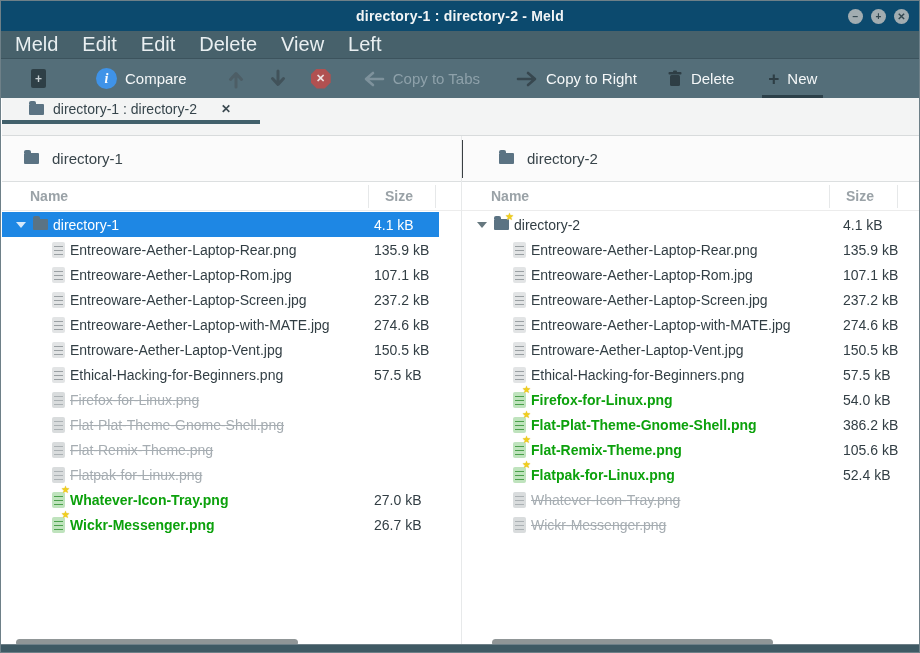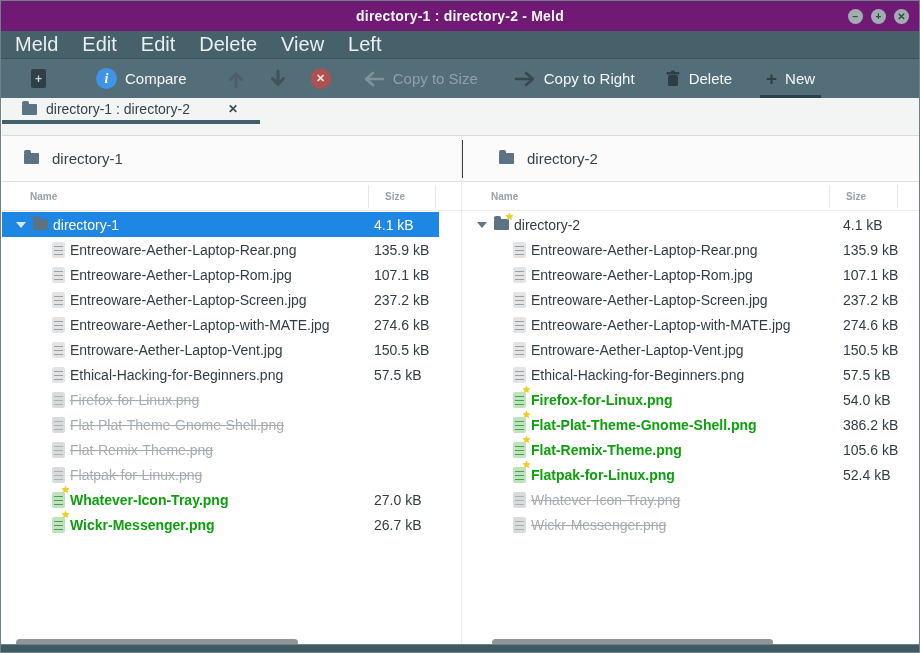--- a/index.html
+++ b/index.html
@@ -1,21 +1,21 @@
 <!DOCTYPE html>
 <html><head>
 <meta charset="utf-8">
 <style>
   * { margin:0; padding:0; box-sizing:border-box; }
   html,body { width:920px; height:653px; }
   body { font-family:"Liberation Sans", sans-serif; position:relative; background:#fff; }
   #win { position:absolute; inset:0; border:1px solid #6e8088; background:#fff; overflow:hidden; }
 
   
-  #titlebar { position:absolute; left:0; top:0; width:100%; height:30px; background:#701a75;
+  #titlebar { position:absolute; left:0; top:0; width:100%; height:30px; background:#0c4a6e;
               display:flex; align-items:center; justify-content:center; }
   #titlebar .title { color:#f2f5f6; font-size:14px; font-weight:bold; letter-spacing:.2px; }
   #winbtns { position:absolute; right:10px; top:0; height:30px; display:flex; align-items:center; gap:8px; }
   .wbtn { width:15px; height:15px; border-radius:50%; background:#a2adb1; border:none;
           color:#33474f; font-size:10px; font-weight:bold; line-height:15px; text-align:center;
           display:flex; align-items:center; justify-content:center; cursor:default; padding:0;
           font-family:"Liberation Sans", sans-serif; }
 
   
   #menubar { position:absolute; left:0; top:30px; width:100%; height:28px; background:#47616b;
@@ -39,21 +39,21 @@
   .ic-stop { width:20px; height:20px; background:#b05151; color:#efe3e3; font-size:11px; font-weight:bold;
              display:inline-flex; align-items:center; justify-content:center;
              clip-path:polygon(30% 0,70% 0,100% 30%,100% 70%,70% 100%,30% 100%,0 70%,0 30%); }
   .ic-plus { color:#2e3e45; font-size:19px; font-weight:bold; line-height:1; }
   .tsep { flex:0 0 auto; }
 
   
   #tabbar { position:absolute; left:1px; top:97px; width:918px; height:38px; background:#f3f4f4;
             border-bottom:1px solid #d8dbdc; }
   #tab { position:absolute; left:0; top:0; width:258px; height:26px; display:flex; align-items:center;
-         gap:9px; padding:0 20px; border-bottom:4px solid #41606b; }
+         gap:9px; padding:0 27px; border-bottom:4px solid #41606b; }
   #tab .tab-label { color:#36454c; font-size:14px; }
   #tab .tab-close { margin-left:auto; color:#3c4a51; font-size:12px; font-weight:bold; background:none;
                     border:none; cursor:default; padding:0 2px; font-family:"Liberation Sans", sans-serif;}
 
   
   .ifold { width:15px; height:11px; background:#5b7383; border-radius:1px; position:relative;
            display:inline-block; flex:0 0 auto; }
   .ifold::before { content:""; position:absolute; left:0; top:-3px; width:7px; height:3px;
                    background:#5b7383; border-radius:2px 2px 0 0; }
 
@@ -62,21 +62,21 @@
                  border-bottom:1px solid #dcdfe0; }
   .phead { position:absolute; top:0; height:100%; display:flex; align-items:center; gap:13px;
            font-size:15px; color:#39454b; background:transparent; border:none; cursor:default;
            font-family:"Liberation Sans", sans-serif; }
   #phead-left { left:22px; }
   #phead-right { left:497px; }
   #phead-divider { position:absolute; left:459px; top:4px; width:2px; height:38px; background:#3a3f42; }
 
   
   #colheaders { position:absolute; left:1px; top:181px; width:918px; height:29px; background:#fff;
-                border-bottom:1px solid #ececec; font-size:10px; font-weight:bold; color:#9aa2a7; }
+                border-bottom:1px solid #ececec; font-size:14px; font-weight:bold; color:#9aa2a7; }
   .chead { position:absolute; top:0; height:100%; display:flex; align-items:center; cursor:default;
            background:none; border:none; font:inherit; color:inherit; }
   .vline { position:absolute; top:3px; height:23px; width:1px; background:#e6e8e9; }
 
   
   #treearea { position:absolute; left:1px; top:210px; width:918px; height:436px; background:#fff; }
   #pane-divider { position:absolute; left:459px; top:-75px; width:1px; height:511px; background:#e7e9ea; }
   .rows { position:absolute; top:1px; }
   #rows-0 { left:0; }
   #rows-1 { left:461px; }
@@ -164,21 +164,21 @@
     </button>
     <button class="tbtn tsep" style="margin-left:12px">
       <span class="ic-stop">✕</span>
     </button>
     <button class="tbtn disabled tsep" style="margin-left:20px">
       <span class="svgic">
         <svg width="22" height="16" viewBox="0 0 22 16">
             <path d="M20 8 H4 M10 2 L3 8 L10 14" stroke="#7e929c" stroke-width="2.6" fill="none" stroke-linecap="round" stroke-linejoin="round"></path>
           </svg>
       </span>
-      <span>Copy to Size</span>
+      <span>Copy to Tabs</span>
     </button>
     <button class="tbtn tsep" style="margin-left:24px">
       <span class="svgic">
         <svg width="22" height="16" viewBox="0 0 22 16">
             <path d="M2 8 H18 M12 2 L19 8 L12 14" stroke="#37474f" stroke-width="2.6" fill="none" stroke-linecap="round" stroke-linejoin="round"></path>
           </svg>
       </span>
       <span>Copy to Right</span>
     </button>
     <button class="tbtn tsep" style="margin-left:18px">

